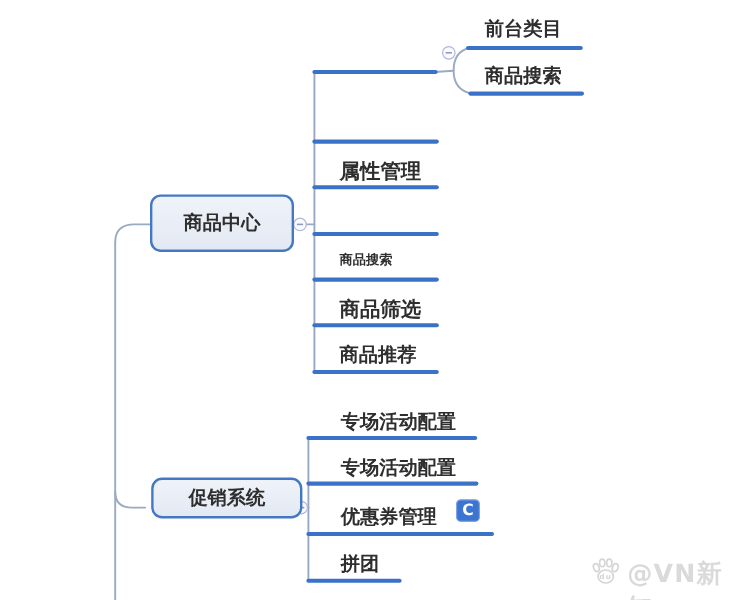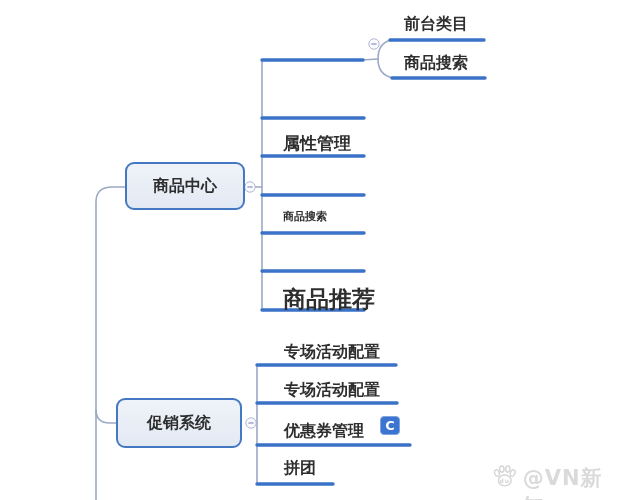--- a/index.html
+++ b/index.html
@@ -14,35 +14,35 @@
     background:linear-gradient(#eff3f9, #e3e9f3);
     border:2px solid #4478c2; border-radius:9px;
     font-size:16px; font-weight:600; color:#2e2e2e;
     white-space:nowrap;
   }
   .sub-topic {
     position:absolute; white-space:nowrap;
     font-size:16px; font-weight:600; color:#2e2e2e; line-height:1.2;
   }
   .main-topic-1 { left:125px; top:162px; width:120px; height:48px; }
-  .main-topic-2 { left:116px; top:398px; width:126px; height:50px; }
+  .main-topic-2 { left:126px; top:398px; width:126px; height:34px; }
 
   .t-category   { left:283px; top:37px;  font-size:17px; }
   .t-brand      { left:283px; top:95px;  font-size:17px; }
   .t-attribute  { left:283px; top:133px; font-size:17px; }
   .t-product    { left:283px; top:172px; font-size:17px; }
   .t-search     { left:283px; top:210px; font-size:11px; }
   .t-filter     { left:283px; top:248px; font-size:17px; }
-  .t-recommend  { left:283px; top:286px; font-size:23px; }
+  .t-recommend  { left:283px; top:286px; font-size:16px; }
   .t-front-cat  { left:404px; top:14px;text-align:right; }
   .t-back-cat   { left:404px; top:53px; }
   .t-promo-act  { left:284px; top:342px; }
   .t-special    { left:284px; top:380px; }
   .t-coupon     { left:284px; top:421px; }
-  .t-groupbuy   { left:284px; top:460px;font-family:Liberation Mono, monospace; }
+  .t-groupbuy   { left:284px; top:460px; }
 
   .marker-badge {
     position:absolute; left:380px; top:416px; width:20px; height:19px;
     box-sizing:border-box; background:#3b74d1; border:1px solid #7fa4e2; border-radius:4px;
     color:#ffffff; font-size:13px; font-weight:700;
     display:flex; align-items:center; justify-content:center;
   }
   .watermark {
     position:absolute; left:492px; top:464px; height:28px;
     display:flex; align-items:flex-start; gap:5px;
@@ -98,20 +98,21 @@
     </g>
   </svg>
 
   <div class="main-topic main-topic-1">商品中心</div>
   <div class="main-topic main-topic-2">促销系统</div>
 
   <div class="sub-topic t-front-cat">前台类目</div>
   <div class="sub-topic t-back-cat">商品搜索</div>
   <div class="sub-topic t-attribute">属性管理</div>
   <div class="sub-topic t-search">商品搜索</div>
+  <div class="sub-topic t-filter">商品筛选</div>
   <div class="sub-topic t-recommend">商品推荐</div>
 
   <div class="sub-topic t-promo-act">专场活动配置</div>
   <div class="sub-topic t-special">专场活动配置</div>
   <div class="sub-topic t-coupon">优惠券管理</div>
   <div class="marker-badge">C</div>
   <div class="sub-topic t-groupbuy">拼团</div>
 
   <div class="watermark">
     <svg width="26" height="24" viewBox="0 0 26 24">

